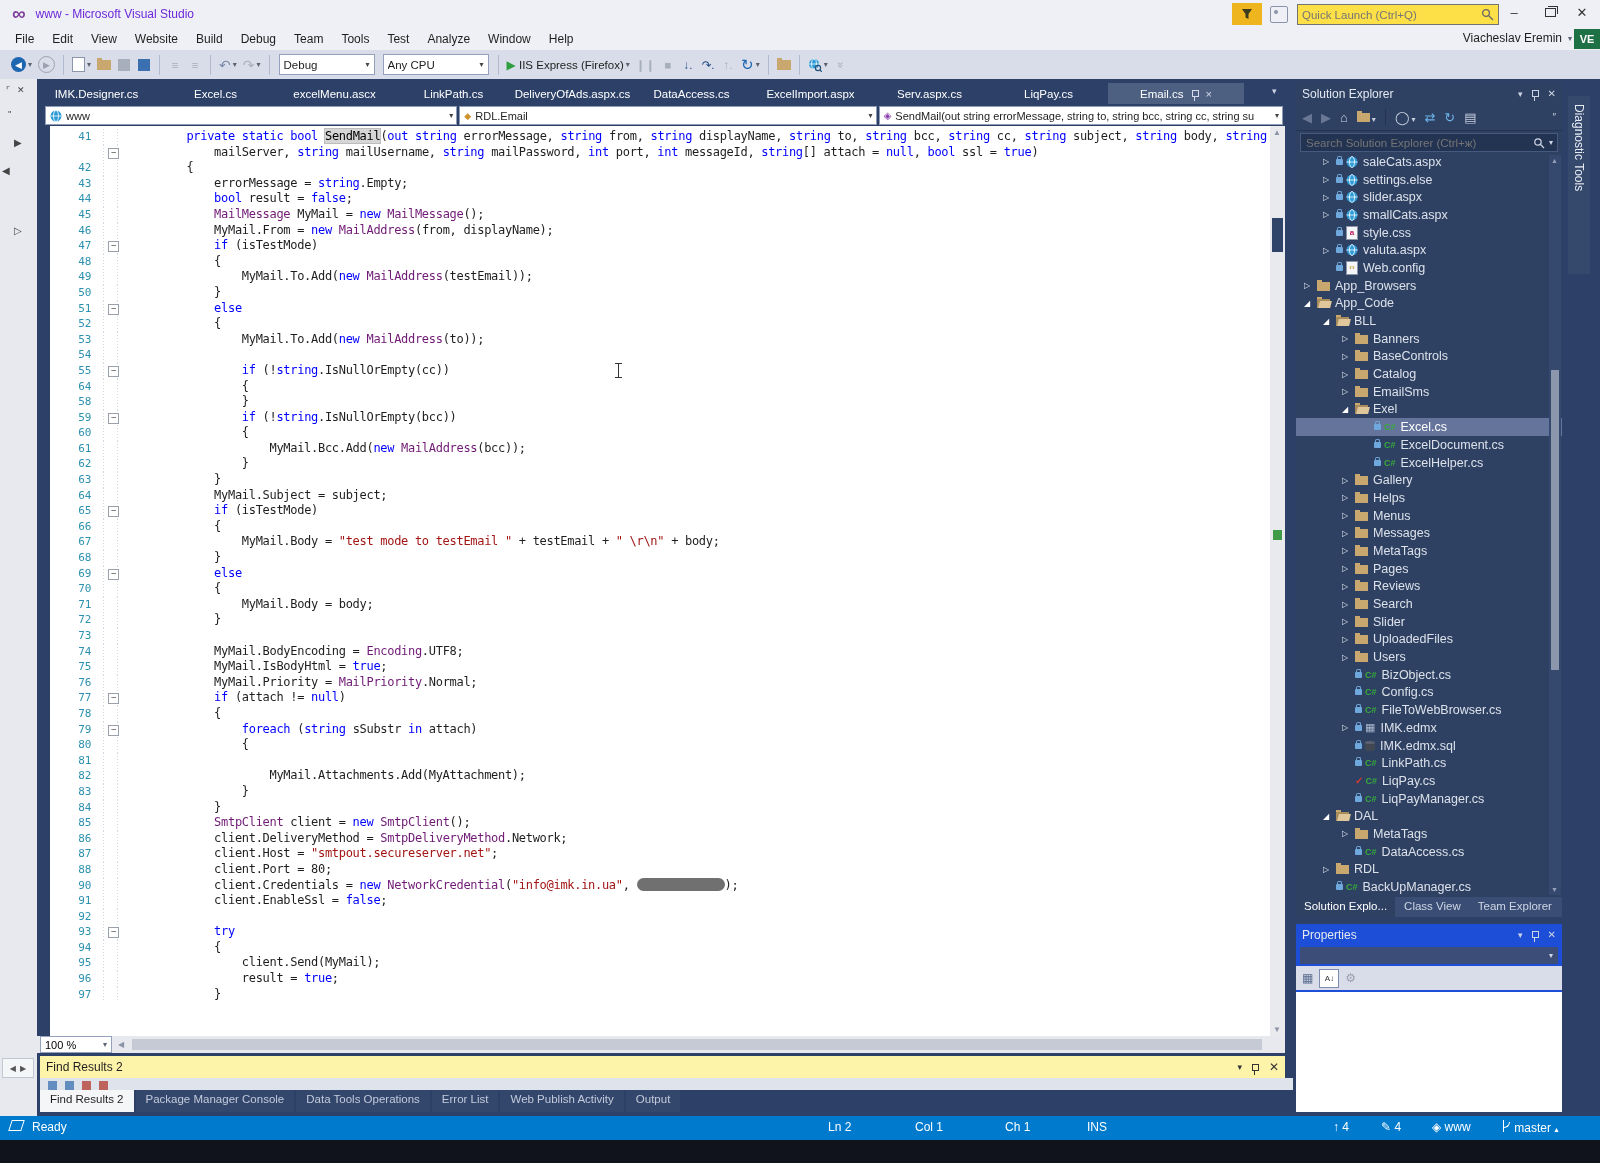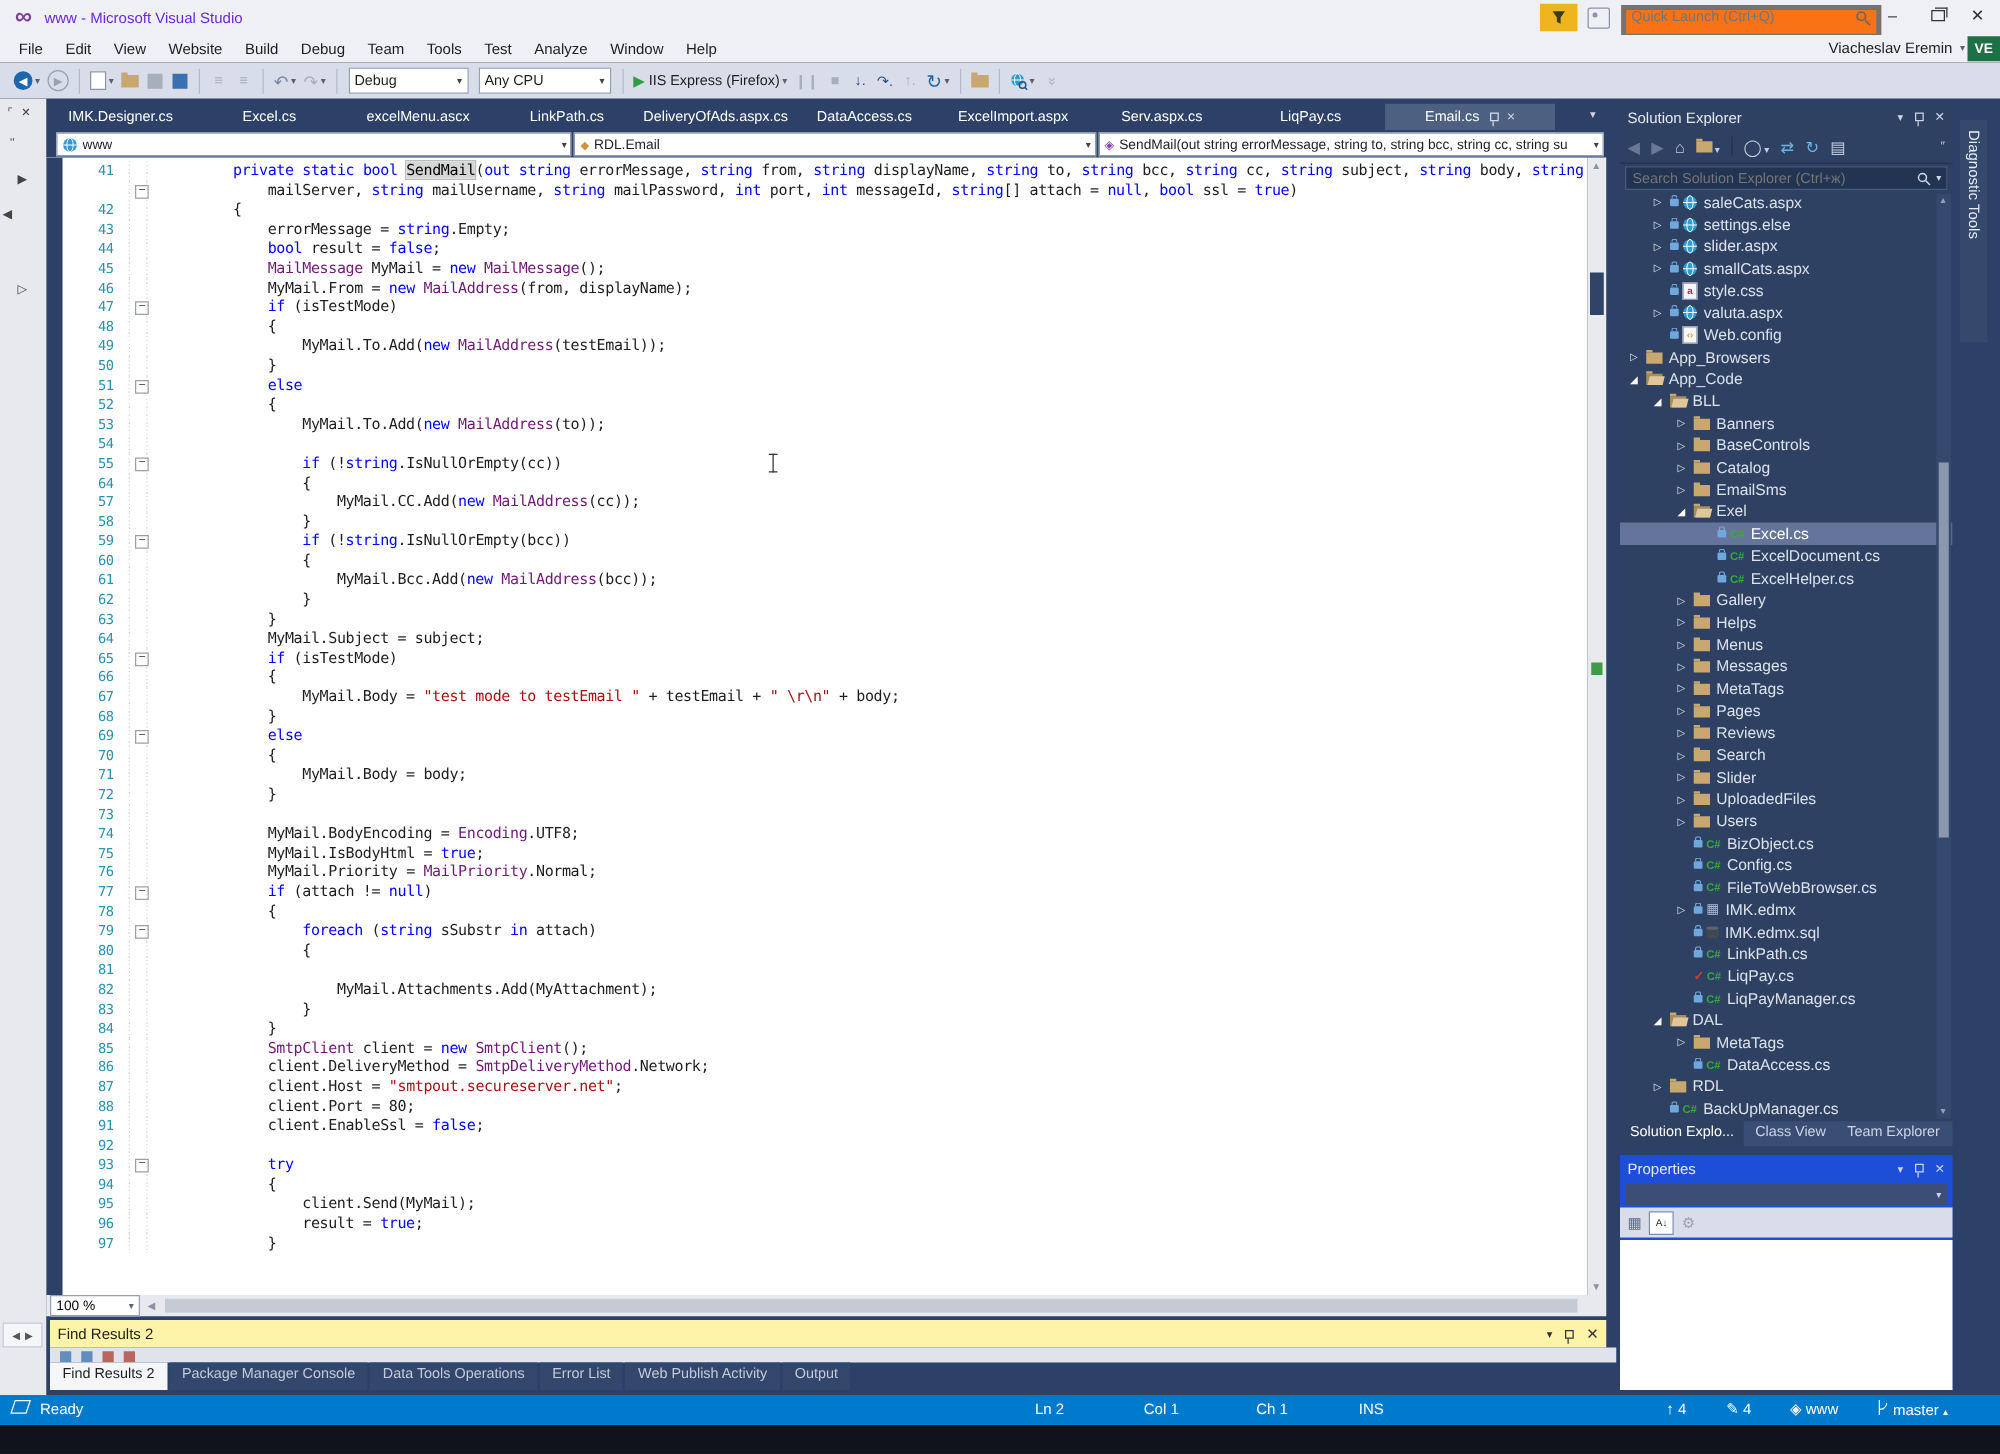--- a/index.html
+++ b/index.html
@@ -5,21 +5,21 @@
   html,body{margin:0;padding:0;background:#11131c;width:1600px;height:1163px;position:relative;
     font-family:"Liberation Sans",sans-serif;overflow:hidden;-webkit-font-smoothing:antialiased}
   .abs{position:absolute}
   
   .titlebar{left:0;top:0;width:1600px;height:28px;background:#eef0f5;display:flex;align-items:center}
   .vslogo{color:#7f3f98;font-size:19px;font-weight:bold;margin:0 10px 0 12px}
   .wintitle{font-size:12px;color:#6d28d9}
   .filterbtn{left:1232px;top:3px;width:30px;height:22px;background:#efb51e;display:flex;align-items:center;justify-content:center}
   .feedback{left:1270px;top:6px;width:16px;height:15px;border:1px solid #8a93a8;border-radius:2px;position:relative}
   .feedback:before{content:"";position:absolute;left:3px;top:3px;width:4px;height:4px;border-radius:50%;background:#8a93a8}
-  .ql{left:1297px;top:4px;width:200px;height:19px;background:#f97316;border:4px solid #737373;display:flex;align-items:flex-start}
+  .ql{left:1297px;top:4px;width:200px;height:19px;background:#fde047;border:1px solid #737373;display:flex;align-items:center}
   .ql input{border:none;outline:none;flex:1;font-size:11.5px;color:#444;padding:0 4px;font-family:"Liberation Sans",sans-serif;background:transparent}
   .winbtn{top:0;width:28px;height:24px;display:flex;align-items:center;justify-content:center;color:#333;font-size:13px}
   .btn-restore-g{width:9px;height:7px;border:1px solid #333;position:relative}
   .btn-restore-g:before{content:"";position:absolute;top:-3px;left:2px;width:9px;height:7px;border:1px solid #333;border-bottom:none;border-left:none}
   .menubar{left:0;top:28px;width:1600px;height:22px;background:#eef0f5;display:flex;align-items:center;font-size:12px;color:#1e1e1e}
   .mi{padding:2px 9px;cursor:default}
   .userarea{position:absolute;right:28px;top:31px;display:flex;align-items:center;font-size:12px;color:#1e1e1e}
   .vebadge{position:absolute;right:0;top:29px;width:26px;height:20px;background:#1e7145;color:#fff;font-size:11px;font-weight:bold;display:flex;align-items:center;justify-content:center}
   .toolbar{left:0;top:50px;width:1600px;height:29px;background:#d8dde9;display:flex;align-items:center;font-size:11.5px;color:#1e1e1e}
   .tbsep{width:1px;height:20px;background:#b2bace;margin:0 5px}
@@ -418,25 +418,20 @@
           <span class="fbox">−</span>
         </span>
         <span class="codeln"><span class="tk-p">                </span><span class="tk-k">if</span><span class="tk-p"> (!</span><span class="tk-k">string</span><span class="tk-p">.IsNullOrEmpty(cc))</span></span>
       </div>
       <div class="line">
         <span class="ln">64</span>
         <span class="fm"></span>
         <span class="codeln"><span class="tk-p">                </span><span class="tk-p">{</span></span>
       </div>
       <div class="line">
-        <span class="ln">57</span>
-        <span class="fm"></span>
-        <span class="codeln"><span class="tk-p">                    </span><span class="tk-p">MyMail.CC.Add(</span><span class="tk-k">new</span><span class="tk-p"> </span><span class="tk-t">MailAddress</span><span class="tk-p">(cc));</span></span>
-      </div>
-      <div class="line">
         <span class="ln">58</span>
         <span class="fm"></span>
         <span class="codeln"><span class="tk-p">                </span><span class="tk-p">}</span></span>
       </div>
       <div class="line">
         <span class="ln">59</span>
         <span class="fm">
           <span class="fbox">−</span>
         </span>
         <span class="codeln"><span class="tk-p">                </span><span class="tk-k">if</span><span class="tk-p"> (!</span><span class="tk-k">string</span><span class="tk-p">.IsNullOrEmpty(bcc))</span></span>
@@ -585,20 +580,25 @@
       </div>
       <div class="line">
         <span class="ln">87</span>
         <span class="fm"></span>
         <span class="codeln"><span class="tk-p">            </span><span class="tk-p">client.Host = </span><span class="tk-s">"smtpout.secureserver.net"</span><span class="tk-p">;</span></span>
       </div>
       <div class="line">
         <span class="ln">88</span>
         <span class="fm"></span>
         <span class="codeln"><span class="tk-p">            </span><span class="tk-p">client.Port = 80;</span></span>
+      </div>
+      <div class="line">
+        <span class="ln">90</span>
+        <span class="fm"></span>
+        <span class="codeln"><span class="tk-p">            </span><span class="tk-p">client.Credentials = </span><span class="tk-k">new</span><span class="tk-p"> </span><span class="tk-t">NetworkCredential</span><span class="tk-p">(</span><span class="tk-s">"info@imk.in.ua"</span><span class="tk-p">, </span><span class="tk-r"></span><span class="tk-p">);</span></span>
       </div>
       <div class="line">
         <span class="ln">91</span>
         <span class="fm"></span>
         <span class="codeln"><span class="tk-p">            </span><span class="tk-p">client.EnableSsl = </span><span class="tk-k">false</span><span class="tk-p">;</span></span>
       </div>
       <div class="line">
         <span class="ln">92</span>
         <span class="fm"></span>
         <span class="codeln"></span>

